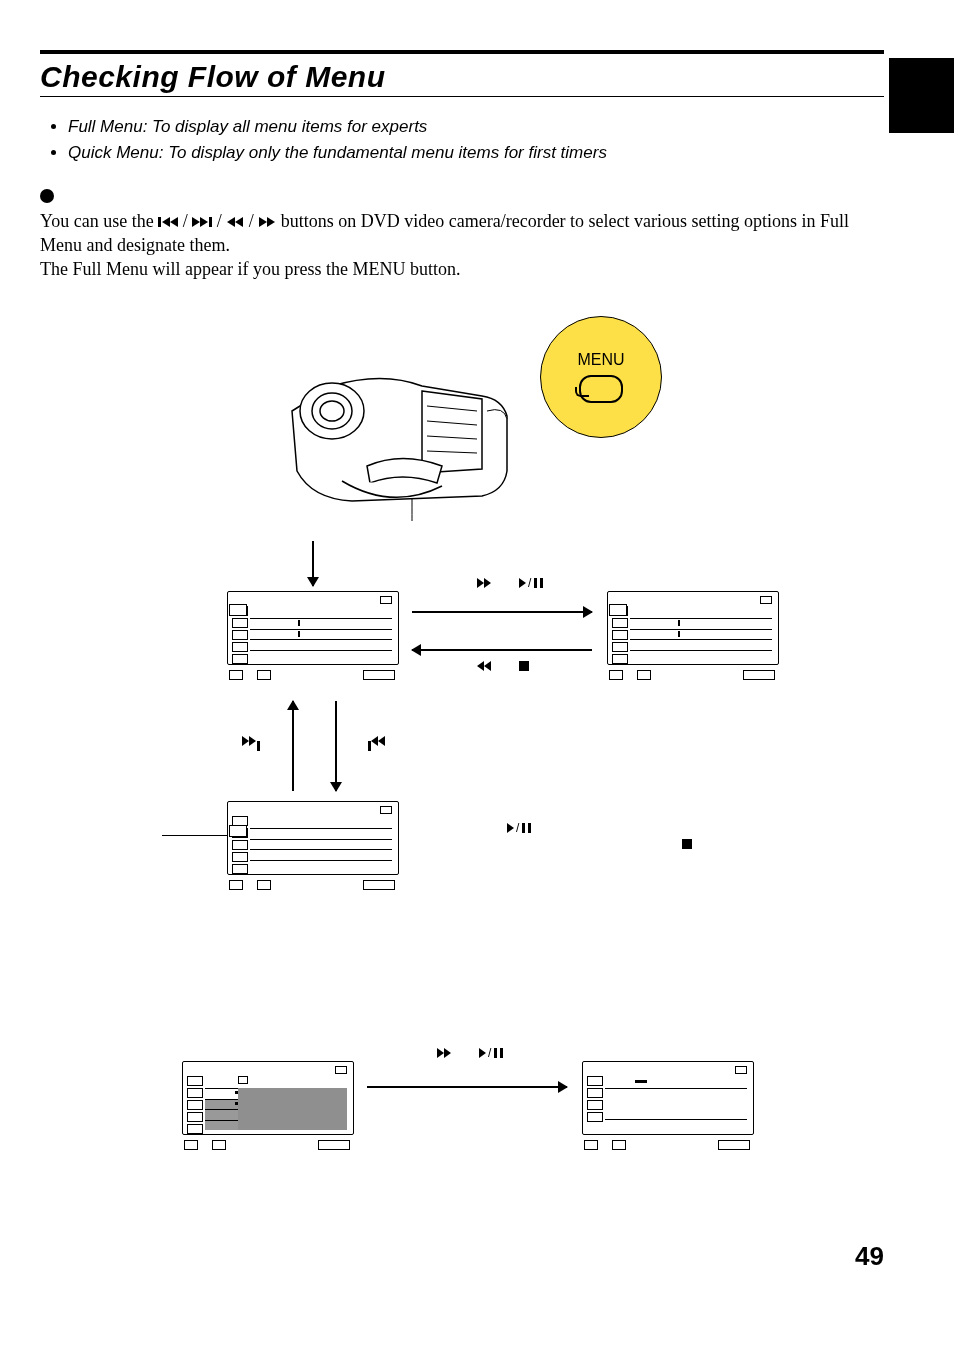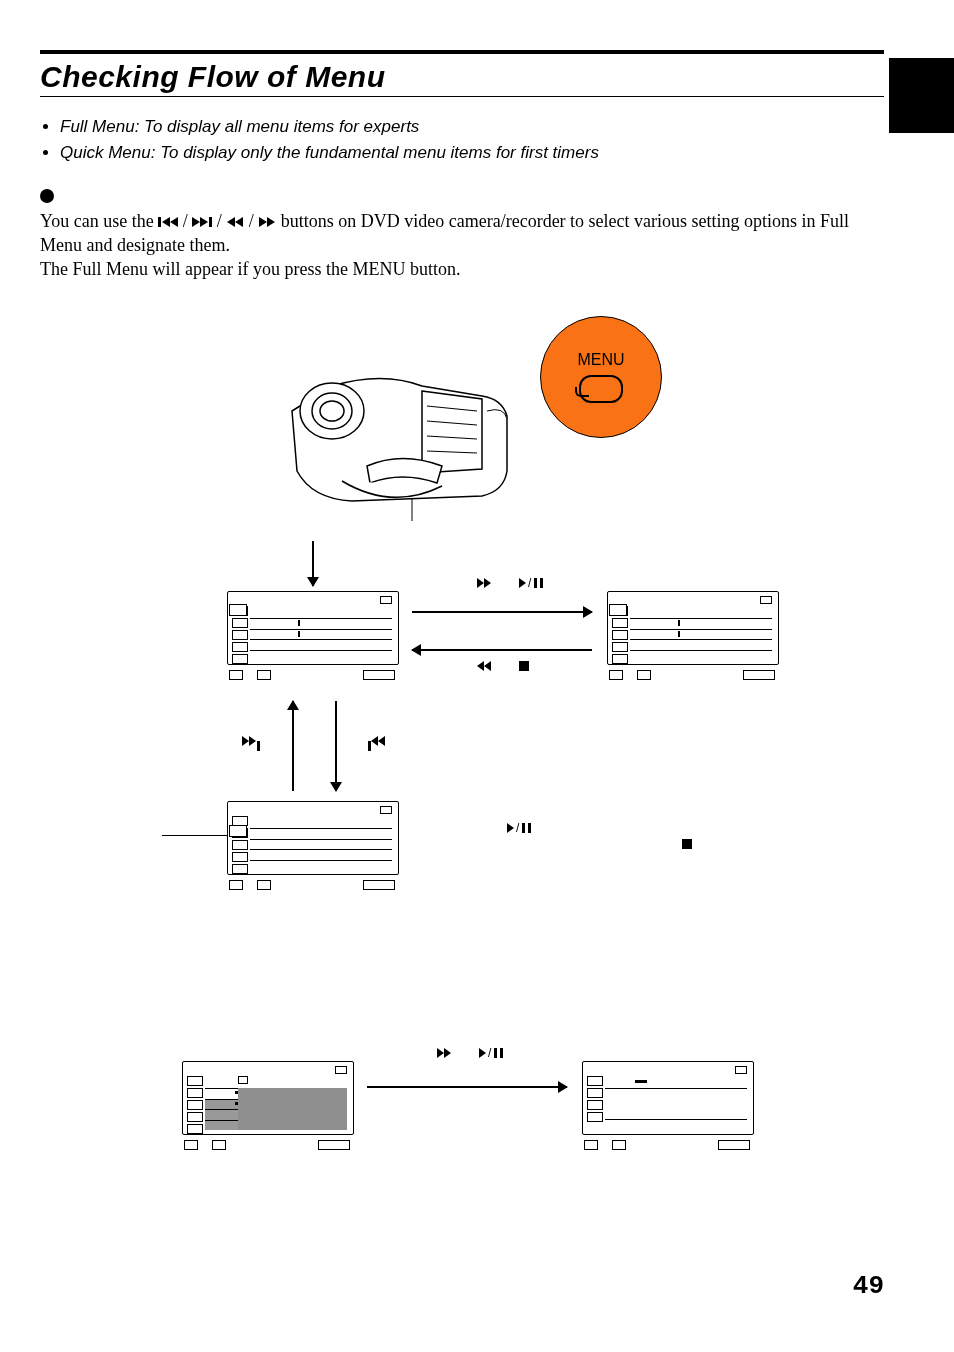--- a/index.html
+++ b/index.html
@@ -43,21 +43,21 @@
   .intro {
     font-style: italic;
     font-size: 17px;
     line-height: 1.4;
     margin-top: 18px;
   }
   .intro ul {
     margin: 4px 0 0 0;
     padding-left: 18px;
   }
-  .intro li { margin: 2px 2px; }
+  .intro li { margin: 2px 10px; }
   .bullet-dot {
     width: 14px; height: 14px;
     background: #000; border-radius: 50%;
     margin: 24px 0 6px 0;
   }
   .body-text {
     font-family: "Times New Roman", Times, serif;
     font-size: 18px;
     line-height: 1.35;
   }
@@ -70,21 +70,21 @@
   .camera-box {
     position: relative;
     width: 420px; height: 210px;
   }
   .menu-bubble {
     position: absolute;
     top: 5px; right: 10px;
     width: 120px; height: 120px;
     border: 1.5px solid #000;
     border-radius: 50%;
-    background: #f97316;
+    background: #fde047;
     display: flex; flex-direction: column;
     align-items: center; justify-content: center;
     gap: 6px;
     z-index: 5;
   }
   .menu-bubble .label {
     font-family: Arial, sans-serif;
     font-size: 16px;
   }
   .menu-btn {
@@ -228,23 +228,23 @@
   }
   
   .flow2 {
     position: relative;
     width: 700px;
     height: 160px;
     margin: 60px auto 0 auto;
   }
   .page-num {
     position: absolute;
-    bottom: 23px;
+    bottom: 52px;
     right: 70px;
-    font-family: Liberation Mono, monospace;
+    font-family: Liberation Sans, sans-serif;
     font-weight: 900;
     font-size: 26px;
   }
 </style>
 </head>
 <body>
 
 <div class="page">
   <div class="black-tab"></div>
 

